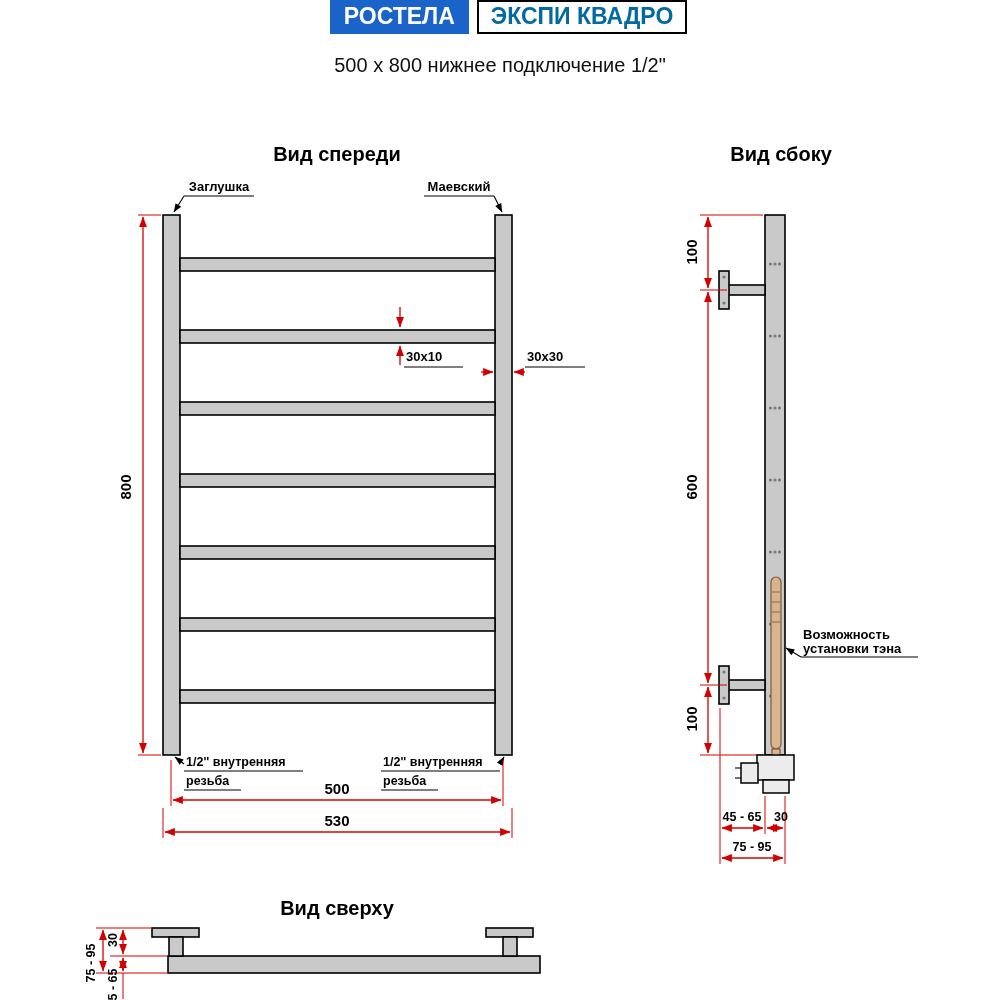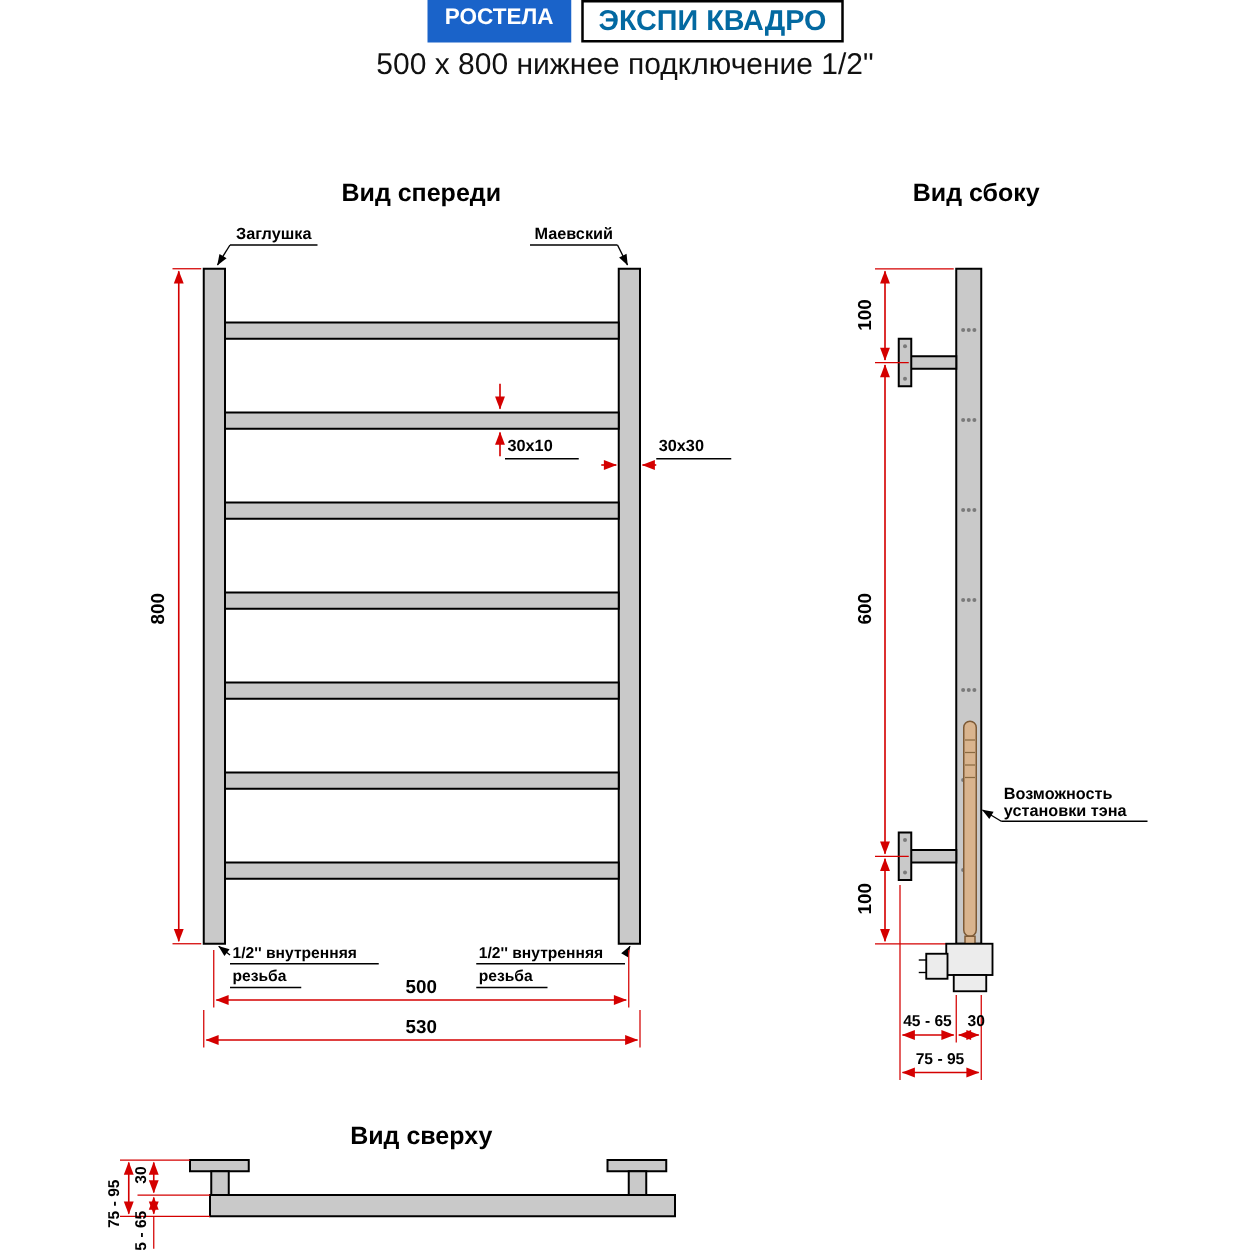--- a/index.html
+++ b/index.html
@@ -1,22 +1,22 @@
 <!DOCTYPE html>
 <html><head>
 <meta charset="utf-8">
 <style>
   html,body{margin:0;padding:0;background:#ffffff;}
   .page{position:relative;width:1000px;height:1000px;background:#ffffff;overflow:hidden;
         font-family:"Liberation Sans", sans-serif;color:#000;}
   .header{position:absolute;top:0;left:0;width:100%;display:flex;flex-direction:column;align-items:center;}
   .brandrow{display:flex;align-items:stretch;gap:8px;}
-  .brand{background:#1a63c9;color:#fff;font-weight:bold;font-size:18px;padding:3px 14px;line-height:1.2;margin-left:17px;}
+  .brand{background:#1a63c9;color:#fff;font-weight:bold;font-size:23px;padding:3px 14px;line-height:1.2;margin-left:17px;}
   .model{border:2px solid #000;background:#fff;color:#0369a1;font-weight:bold;font-size:23px;padding:1px 12px;line-height:1.2;}
-  .subtitle{margin-top:4px;font-size:24px;color:#111;}
+  .subtitle{margin-top:20px;font-size:20px;color:#111;}
   svg{position:absolute;top:0;left:0;}
   .t-title{font-size:20px;font-weight:bold;fill:#000;}
   .t-dim{font-size:15px;font-weight:bold;fill:#000;}
   .t-lab{font-size:13px;font-weight:bold;fill:#000;}
   .t-small{font-size:12.5px;font-weight:bold;fill:#000;}
   .steel{fill:#c9c9c9;stroke:#000;stroke-width:1.6;}
   .steel2{fill:#ececec;stroke:#000;stroke-width:1.5;}
   .red{stroke:#d40000;stroke-width:1.3;fill:none;}
   .redthin{stroke:#d40000;stroke-width:1;fill:none;}
   .blk{stroke:#000;stroke-width:1.1;fill:none;}

